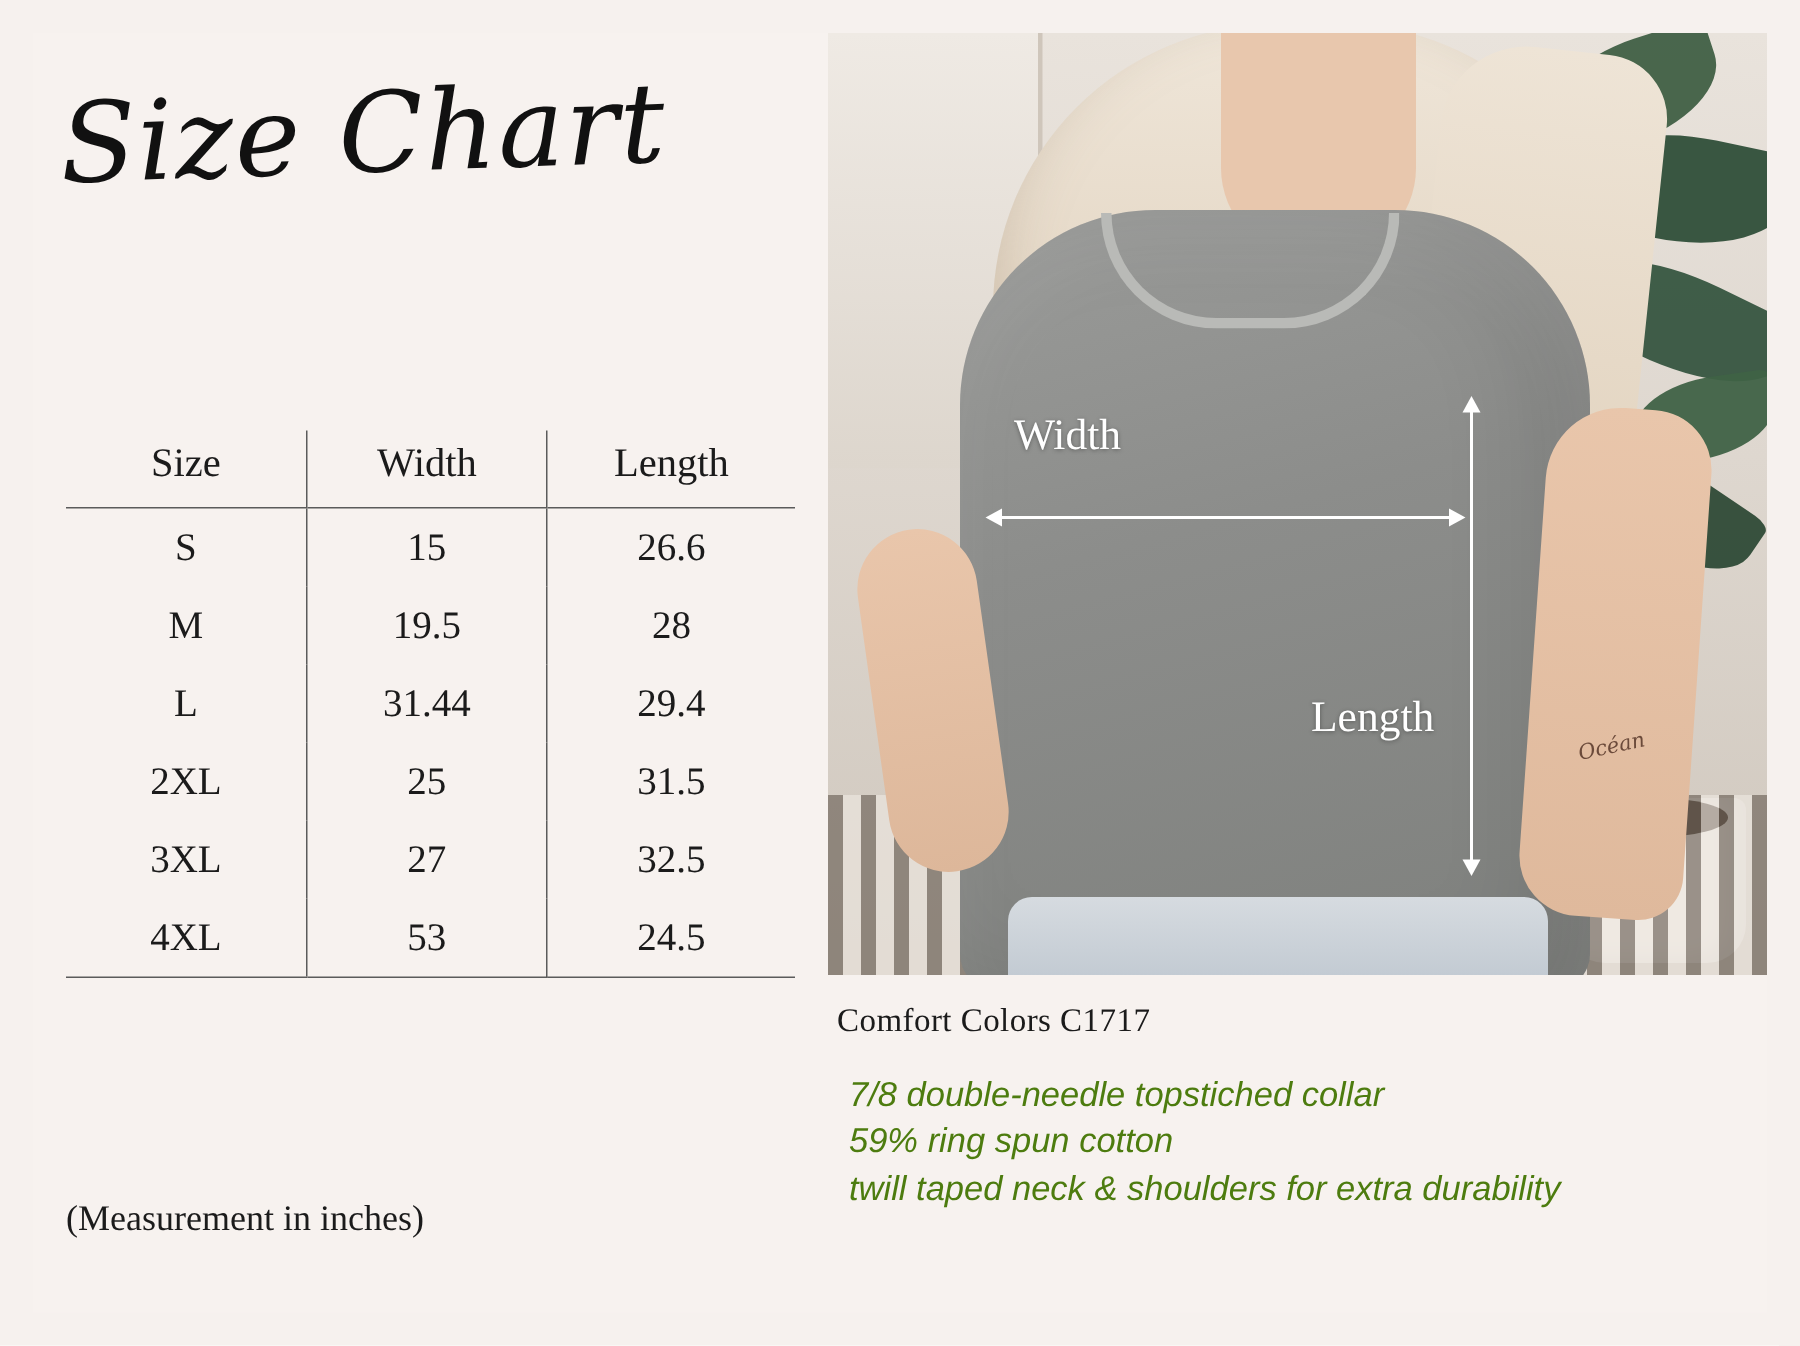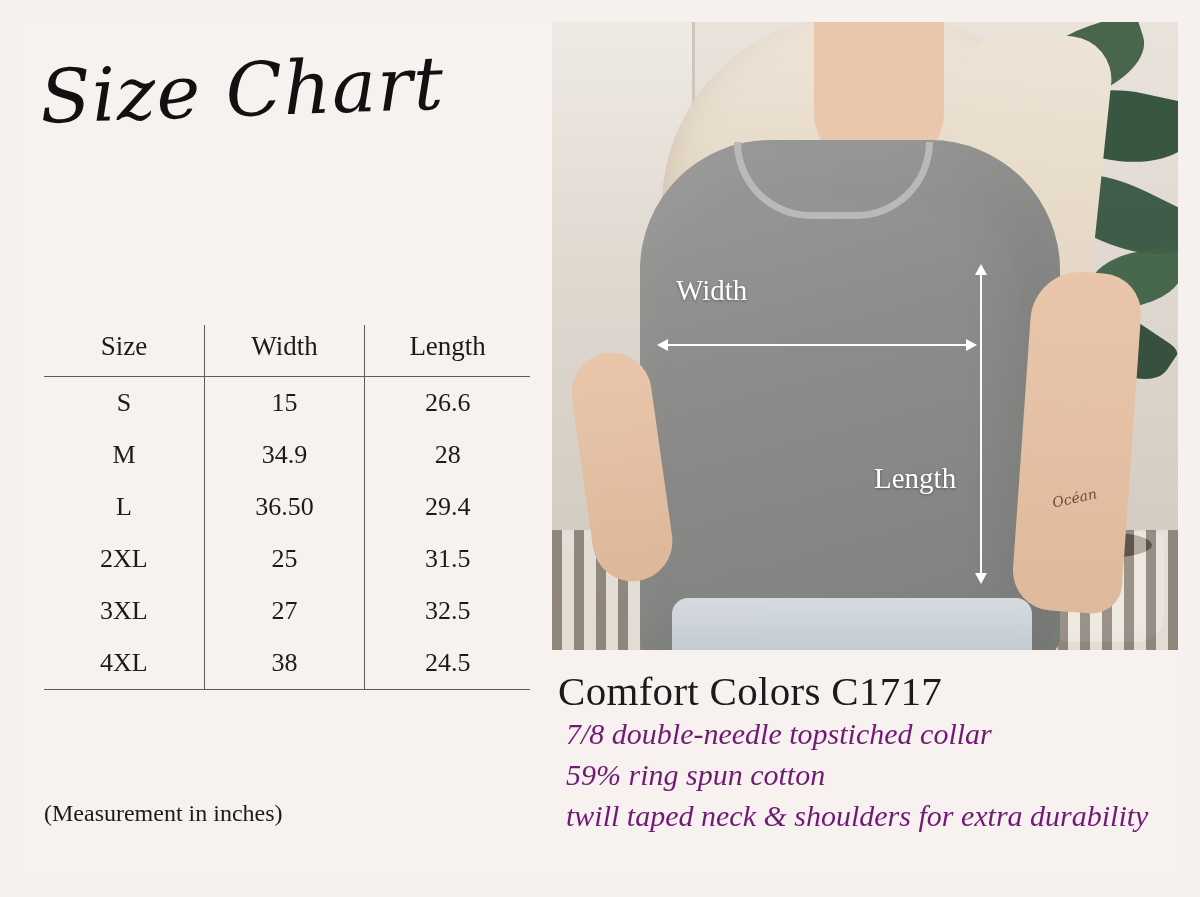--- a/index.html
+++ b/index.html
@@ -53,21 +53,20 @@
   }
 
   table.sizes {
     position: absolute;
     left: 22px;
     top: 265px;
     width: 486px;
     border-collapse: collapse;
     font-family: "Liberation Serif", serif;
     color: #1b1b1b;
-    margin-top: 38px;
   }
   table.sizes th {
     font-weight: normal;
     font-size: 27px;
     padding: 6px 0 14px 0;
     text-align: center;
   }
   table.sizes thead tr {
     border-bottom: 1.5px solid #5b5b5b;
   }
@@ -324,36 +323,36 @@
     top: 440px;
     color: #ffffff;
     font-size: 29px;
     text-shadow: 0 1px 3px rgba(0,0,0,.35);
   }
 
   .product-name {
     position: absolute;
     left: 6px;
     top: 645px;
-    font-size: 41px;
+    font-size: 22px;
     color: #1b1b1b;
     letter-spacing: .3px;
   }
   .features {
     position: absolute;
     left: 14px;
     top: 692px;
     width: 610px;
   }
   .features div {
-    font-family: Liberation Serif, serif;
+    font-family: Liberation Sans, sans-serif;
     font-style: italic;
-    font-size: 30px;
+    font-size: 23px;
     line-height: 1.36;
-    color: #701a75;
+    color: #4d7c0f;
     white-space: nowrap;
   }
 </style>
 </head>
 <body>
 
 <div class="page">
   <div class="inner">
 
     <div class="left">
@@ -368,41 +367,41 @@
           </tr>
         </thead>
         <tbody>
           <tr>
             <td class="size-cell">S</td>
             <td class="width-cell">15</td>
             <td class="length-cell">26.6</td>
           </tr>
           <tr>
             <td class="size-cell">M</td>
-            <td class="width-cell">34.9</td>
+            <td class="width-cell">19.5</td>
             <td class="length-cell">28</td>
           </tr>
           <tr>
             <td class="size-cell">L</td>
-            <td class="width-cell">36.50</td>
+            <td class="width-cell">31.44</td>
             <td class="length-cell">29.4</td>
           </tr>
           <tr>
             <td class="size-cell">2XL</td>
             <td class="width-cell">25</td>
             <td class="length-cell">31.5</td>
           </tr>
           <tr>
             <td class="size-cell">3XL</td>
             <td class="width-cell">27</td>
             <td class="length-cell">32.5</td>
           </tr>
           <tr>
             <td class="size-cell">4XL</td>
-            <td class="width-cell">38</td>
+            <td class="width-cell">53</td>
             <td class="length-cell">24.5</td>
           </tr>
         </tbody>
       </table>
 
       <div class="measure-note">(Measurement in inches)</div>
     </div>
 
     <div class="right">
 

